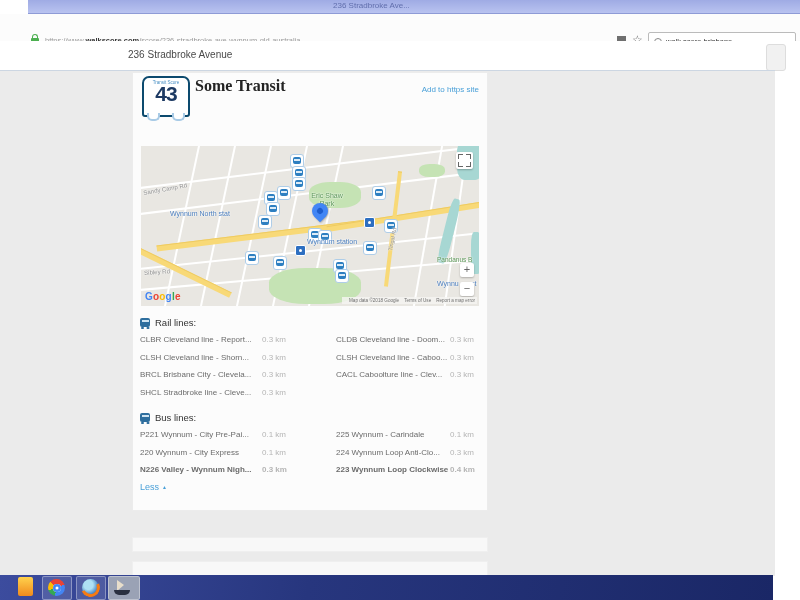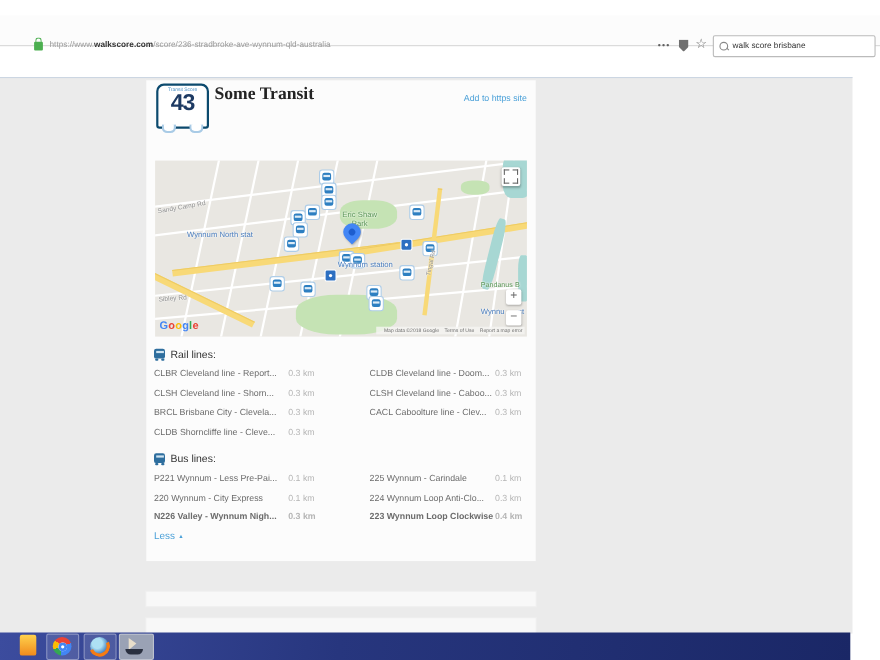--- a/index.html
+++ b/index.html
@@ -106,33 +106,40 @@
     border:3px solid transparent;border-right-color:#f67b12;border-bottom-color:#f67b12;transform:rotate(20deg);}
   #ship-icon-btn{background:#9aa2b5;}
   #ship-sail{position:absolute;left:8px;top:3px;width:0;height:0;border-left:7px solid #e8decb;border-top:5px solid transparent;border-bottom:6px solid transparent;}
   #ship-hull{position:absolute;left:5px;top:13px;width:16px;height:5px;background:#2a3040;border-radius:0 0 5px 5px;}
 </style>
 </head>
 <body>
 
 <div id="screen">
 
+  <div id="titlebar" class="abs">
+    <span id="tab-title" class="abs">236 Stradbroke Ave...</span>
+  </div>
 
   <div id="toolbar" class="abs">
     <span id="lock-icon" class="abs"></span>
     <span id="url-text" class="abs"><span>https://www.</span><b>walkscore.com</b><span>/score/236-stradbroke-ave-wynnum-qld-australia</span></span>
     <span id="menu-dots" class="abs">•••</span>
     <span id="shield-icon" class="abs"></span>
     <span id="star-icon" class="abs">☆</span>
     <span id="searchbox" class="abs">
       <span id="mag-icon" class="abs"></span>
       <span id="search-value" class="abs">walk score brisbane</span>
     </span>
   </div>
 
+  <div id="pageheader" class="abs">
+    <span id="address-header" class="abs">236 Stradbroke Avenue</span>
+    <span id="scroll-frag" class="abs"></span>
+  </div>
 
   <div id="pagebg" class="abs">
 
     <div id="card" class="abs">
 
       <div id="badge" class="abs">
         <span id="badge-label">Transit Score</span>
         <span id="score">43</span>
       </div>
       <span id="transit-heading" class="abs">Some Transit</span>
@@ -259,29 +266,29 @@
             <span class="n2">CLSH Cleveland line - Caboo...</span>
             <span class="d2">0.3 km</span>
           </div>
           <div class="line-row" style="top: 297px;">
             <span class="n1">BRCL Brisbane City - Clevela...</span>
             <span class="d1">0.3 km</span>
             <span class="n2">CACL Caboolture line - Clev...</span>
             <span class="d2">0.3 km</span>
           </div>
           <div class="line-row" style="top: 314.5px;">
-            <span class="n1">CLDB Shorncliffe line - Cleve...</span>
+            <span class="n1">SHCL Stradbroke line - Cleve...</span>
             <span class="d1">0.3 km</span>
           </div>
         </div>
 
       <div class="sect-head" style="top:339px;"><span class="veh-icon"></span><span>Bus lines:</span></div>
       <div id="bus-list">
           <div class="line-row" style="top: 357px;">
-            <span class="n1">P221 Wynnum - Less Pre-Pai...</span>
+            <span class="n1">P221 Wynnum - City Pre-Pai...</span>
             <span class="d1">0.1 km</span>
             <span class="n2">225 Wynnum - Carindale</span>
             <span class="d2">0.1 km</span>
           </div>
           <div class="line-row" style="top: 374.5px;">
             <span class="n1">220 Wynnum - City Express</span>
             <span class="d1">0.1 km</span>
             <span class="n2">224 Wynnum Loop Anti-Clo...</span>
             <span class="d2">0.3 km</span>
           </div>

